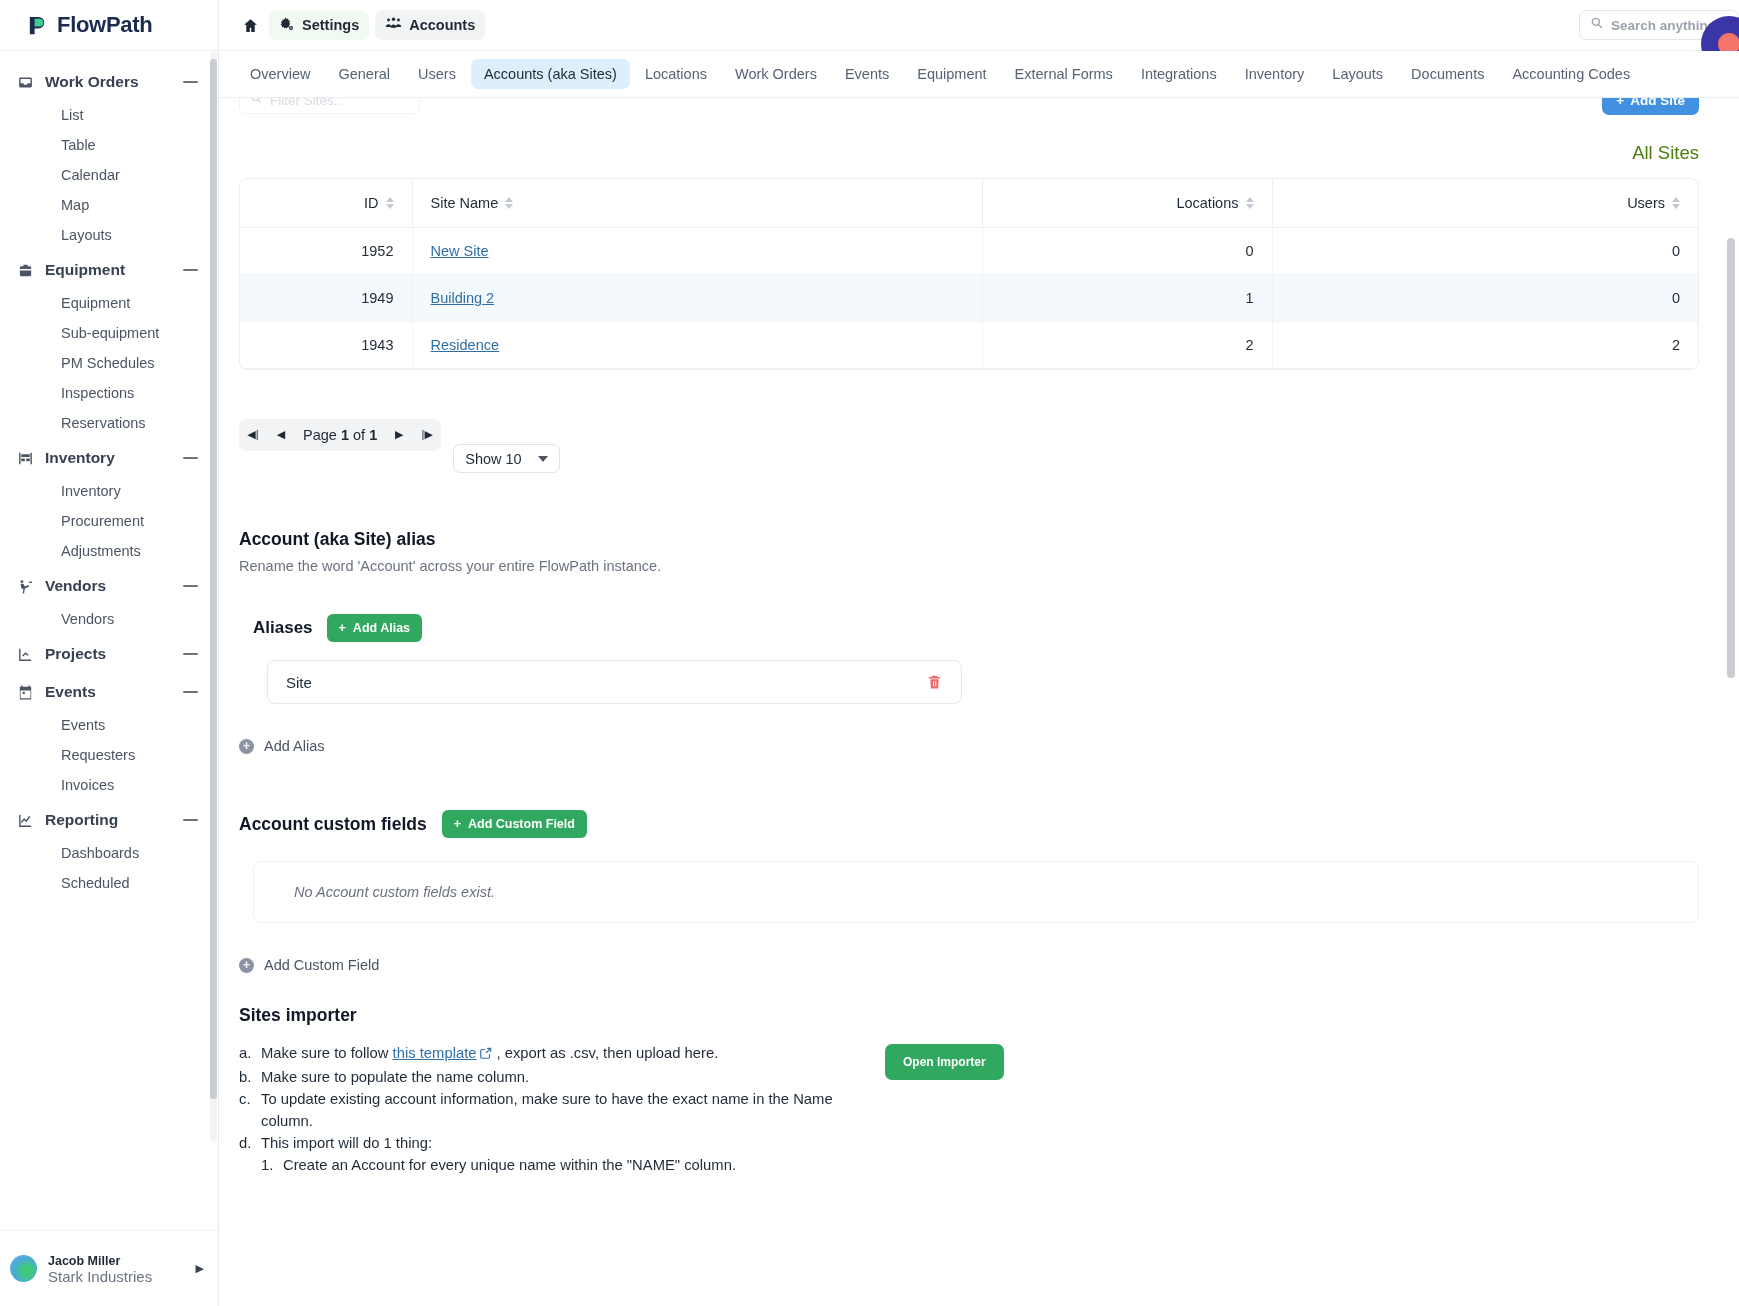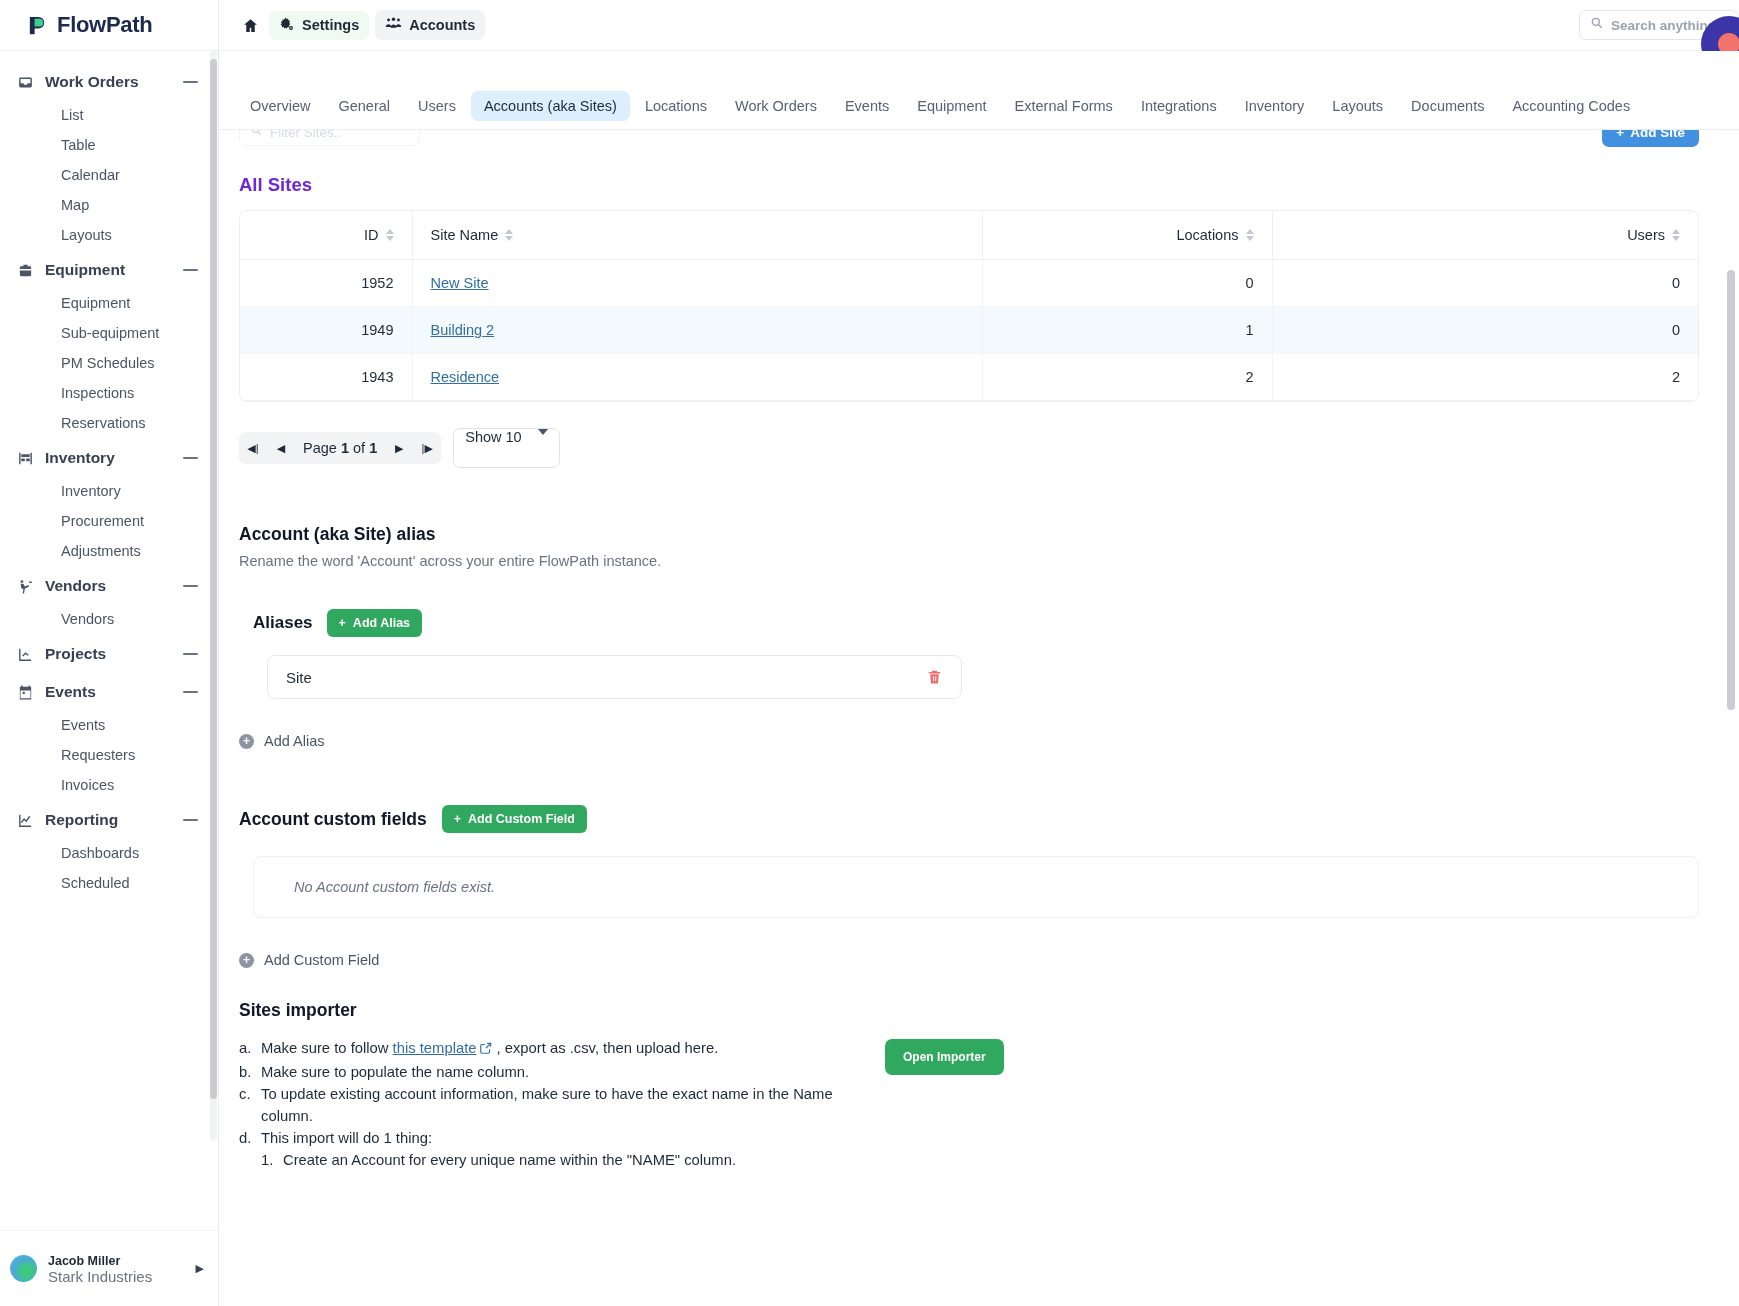--- a/index.html
+++ b/index.html
@@ -94,21 +94,21 @@
   }
   .avatar-top i { width: 22px; height: 22px; border-radius: 50%; background: #f3746a; display: block; }
 
   .tabs-wrap {
     position: relative; background: #fff; z-index: 5;
     border-bottom: 1px solid #eceef1; padding: 8px 0 0 18px;
   }
   .tabs { display: flex; align-items: center; gap: 2px; padding-bottom: 8px; }
   .tab {
     font-size: 14.5px; color: #586274; padding: 7px 13px;
-    border-radius: 7px; cursor: pointer; white-space: nowrap; margin-top: 32px;
+    border-radius: 7px; cursor: pointer; white-space: nowrap;
   }
   .tab.active { background: #ddeefc; color: #1f2a37; }
 
   .content {
     flex: 1; overflow: hidden; position: relative;
     padding: 0 0 0 0;
   }
   .scroller { padding: 0 40px 0 219px; position: relative; }
 
   
@@ -123,21 +123,21 @@
     opacity: .55;
     text-align: right;
   }
   .filter-ph { font-size: 13.5px; color: #b6bcc6; }
   .add-site-btn {
     background: #2e86de; color: #fff; font-size: 13.5px; font-weight: bold;
     padding: 7px 14px; border-radius: 7px; display: flex; align-items: center; gap: 6px;
     opacity: .9;
   }
 
-  .section-title { font-size: 18.5px; font-weight: bold; color: #6d28d9; }
+  .section-title { font-size: 18.5px; font-weight: normal; color: #4d7c0f; text-align: right; }
 
   .table-card {
     border: 1px solid #eceef1; border-radius: 8px; overflow: hidden;
     margin-top: 14px; background: #fff;
   }
   table { width: 100%; border-collapse: collapse; }
   th {
     font-size: 14.5px; font-weight: normal; color: #1f2a37;
     padding: 16px 18px; text-align: right; border-bottom: 1px solid #eceef1;
     white-space: nowrap;
@@ -167,23 +167,23 @@
     display: flex; align-items: center; background: #f1f3f5; border-radius: 7px;
     overflow: hidden;
   }
   .pbtn {
     width: 28px; height: 32px; display: flex; align-items: center; justify-content: center;
     cursor: pointer; color: #1f2937; font-size: 11px;
   }
   .pager-text { font-size: 14.5px; color: #1f2a37; padding: 0 8px; white-space: nowrap; }
   .pager-text b { font-weight: bold; }
   .show-select {
-    border: 1px solid #e0e3e8; border-radius: 7px; height: 40px; min-width: 107px;
-    display: flex; justify-content: space-between;
-    padding: 0 11px; font-size: 14.5px; color: #1f2a37; cursor: pointer; gap: 14px;
+    border: 1px solid #e0e3e8; border-radius: 7px; height: 29px; min-width: 107px;
+    display: flex; align-items: center; justify-content: space-between;
+    padding: 0 11px; font-size: 14.5px; color: #1f2a37; cursor: pointer; gap: 14px; margin-top: 48px;
   }
   .chev { width: 0; height: 0; border-left: 5px solid transparent; border-right: 5px solid transparent; border-top: 6px solid #4b5563; }
 
   .blk { margin-top: 56px; }
   .blk-title { font-size: 17.5px; font-weight: bold; color: #111827; }
   .blk-sub { font-size: 14.5px; color: #6b7280; margin-top: 8px; }
 
   .aliases-row { display: flex; align-items: center; gap: 14px; margin-top: 40px; padding-left: 14px; }
   .aliases-label { font-size: 17px; font-weight: bold; color: #111827; }
   .btn-green {

